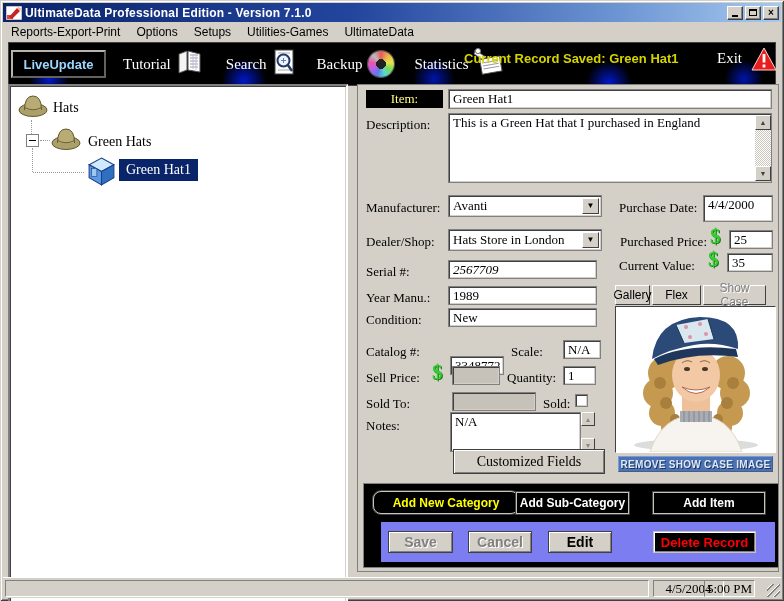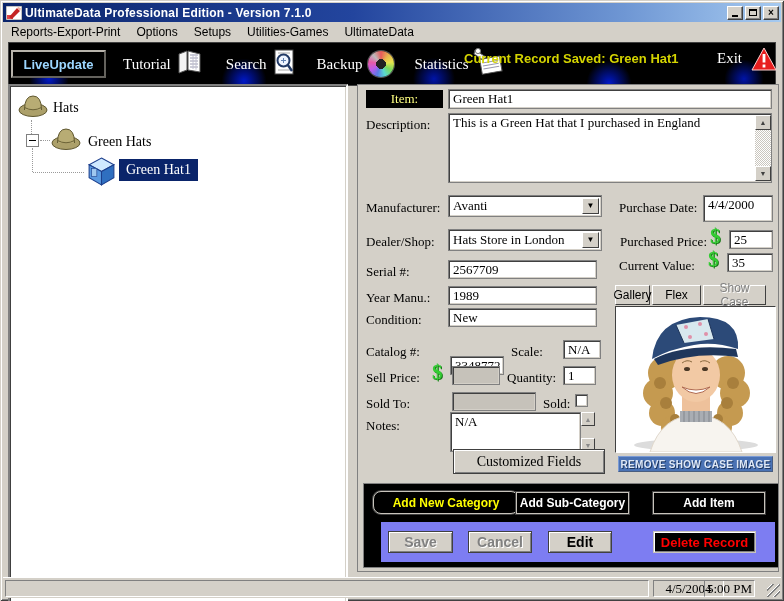--- a/index.html
+++ b/index.html
@@ -298,21 +298,21 @@
     <div class="field" style="left:90px;top:144px;width:154px;height:22px;line-height:17px;">
       <span>Hats Store in London</span>
       <button class="combo-arrow">▼</button>
     </div>
 
     <span class="f-label" style="left:262px;top:149px;">Purchased Price:</span>
     <span class="dollar" style="left:352px;top:141px;">$</span>
     <div class="field" style="left:371px;top:145px;width:44px;height:19px;">25</div>
 
     <span class="f-label" style="left:8px;top:179px;">Serial #:</span>
-    <div class="field" style="left:90px;top:175px;width:149px;height:19px;">2567709</div>
+    <div class="field" style="left:90px;top:175px;width:149px;height:19px;font-style:italic;">2567709</div>
 
     <span class="f-label" style="left:261px;top:173px;">Current Value:</span>
     <span class="dollar" style="left:350px;top:164px;">$</span>
     <div class="field" style="left:369px;top:168px;width:46px;height:19px;">35</div>
 
     <span class="f-label" style="left:8px;top:205px;">Year Manu.:</span>
     <div class="field" style="left:90px;top:201px;width:149px;height:19px;">1989</div>
 
     <span class="f-label" style="left:8px;top:227px;">Condition:</span>
     <div class="field" style="left:90px;top:223px;width:149px;height:19px;">New</div>

